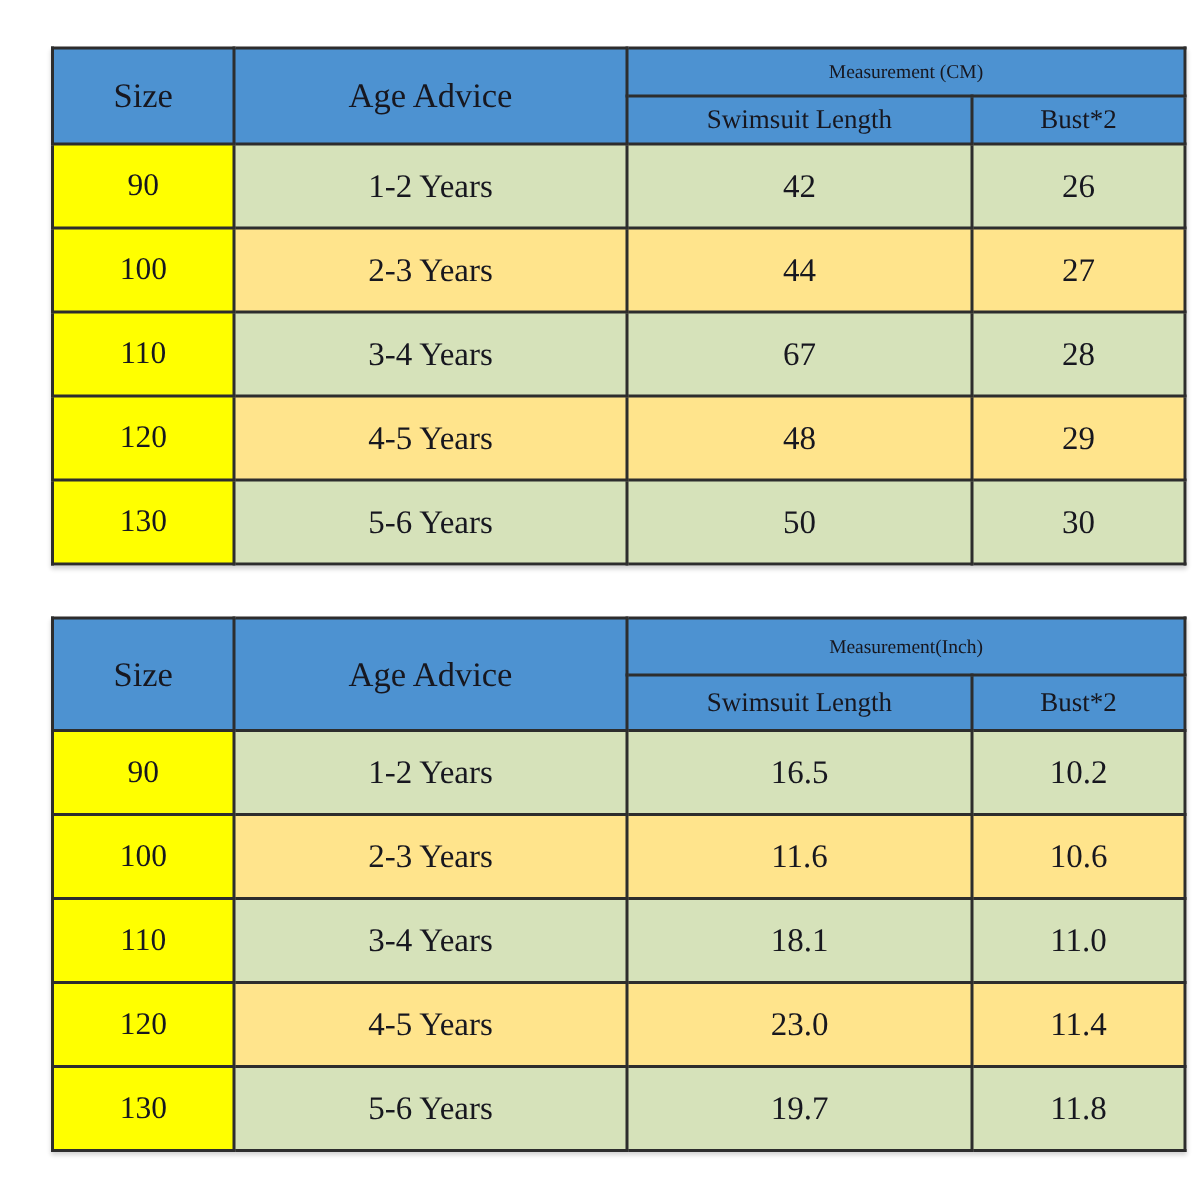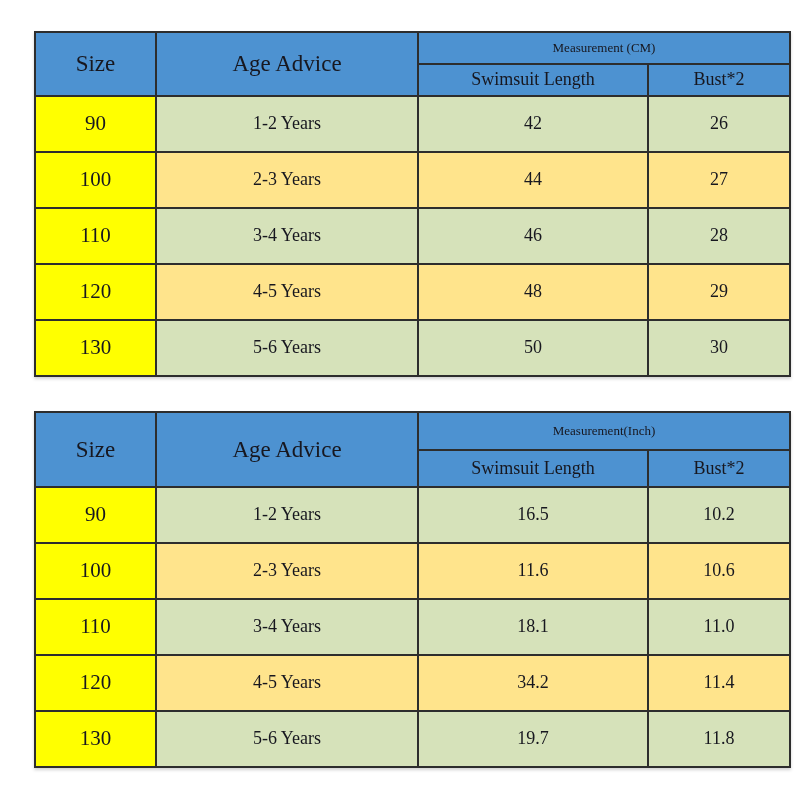--- a/index.html
+++ b/index.html
@@ -37,21 +37,21 @@
     font-weight:normal;
     line-height:1.1;
   }
   .th-main{background:var(--header-blue);font-size:23px;}
   .th-group{background:var(--header-blue);font-size:13px;height:30px;}
   .th-sub{background:var(--header-blue);font-size:18px;height:30px;text-align:center;}
   #table-inch .th-group{height:36px;}
   #table-inch .th-sub{height:35px;}
   tr.data-row{height:56px;}
   .td-size{background:var(--size-yellow);font-size:21px;}
-  .td-data{font-size:18px;}
+  .td-data{font-size:22px;}
   tbody tr:nth-child(odd) .td-data{background:var(--row-green);}
   tbody tr:nth-child(even) .td-data{background:var(--row-tan);}
 </style>
 </head>
 <body>
 
 <div class="wrap">
 
   <table class="size-table" id="table-cm">
     <colgroup>
@@ -80,21 +80,21 @@
       </tr>
       <tr class="data-row">
         <td class="td-size">100</td>
         <td class="td-data">2-3 Years</td>
         <td class="td-data">44</td>
         <td class="td-data">27</td>
       </tr>
       <tr class="data-row">
         <td class="td-size">110</td>
         <td class="td-data">3-4 Years</td>
-        <td class="td-data">46</td>
+        <td class="td-data">67</td>
         <td class="td-data">28</td>
       </tr>
       <tr class="data-row">
         <td class="td-size">120</td>
         <td class="td-data">4-5 Years</td>
         <td class="td-data">48</td>
         <td class="td-data">29</td>
       </tr>
       <tr class="data-row">
         <td class="td-size">130</td>
@@ -138,21 +138,21 @@
       </tr>
       <tr class="data-row">
         <td class="td-size">110</td>
         <td class="td-data">3-4 Years</td>
         <td class="td-data">18.1</td>
         <td class="td-data">11.0</td>
       </tr>
       <tr class="data-row">
         <td class="td-size">120</td>
         <td class="td-data">4-5 Years</td>
-        <td class="td-data">34.2</td>
+        <td class="td-data">23.0</td>
         <td class="td-data">11.4</td>
       </tr>
       <tr class="data-row">
         <td class="td-size">130</td>
         <td class="td-data">5-6 Years</td>
         <td class="td-data">19.7</td>
         <td class="td-data">11.8</td>
       </tr>
     </tbody>
   </table>

